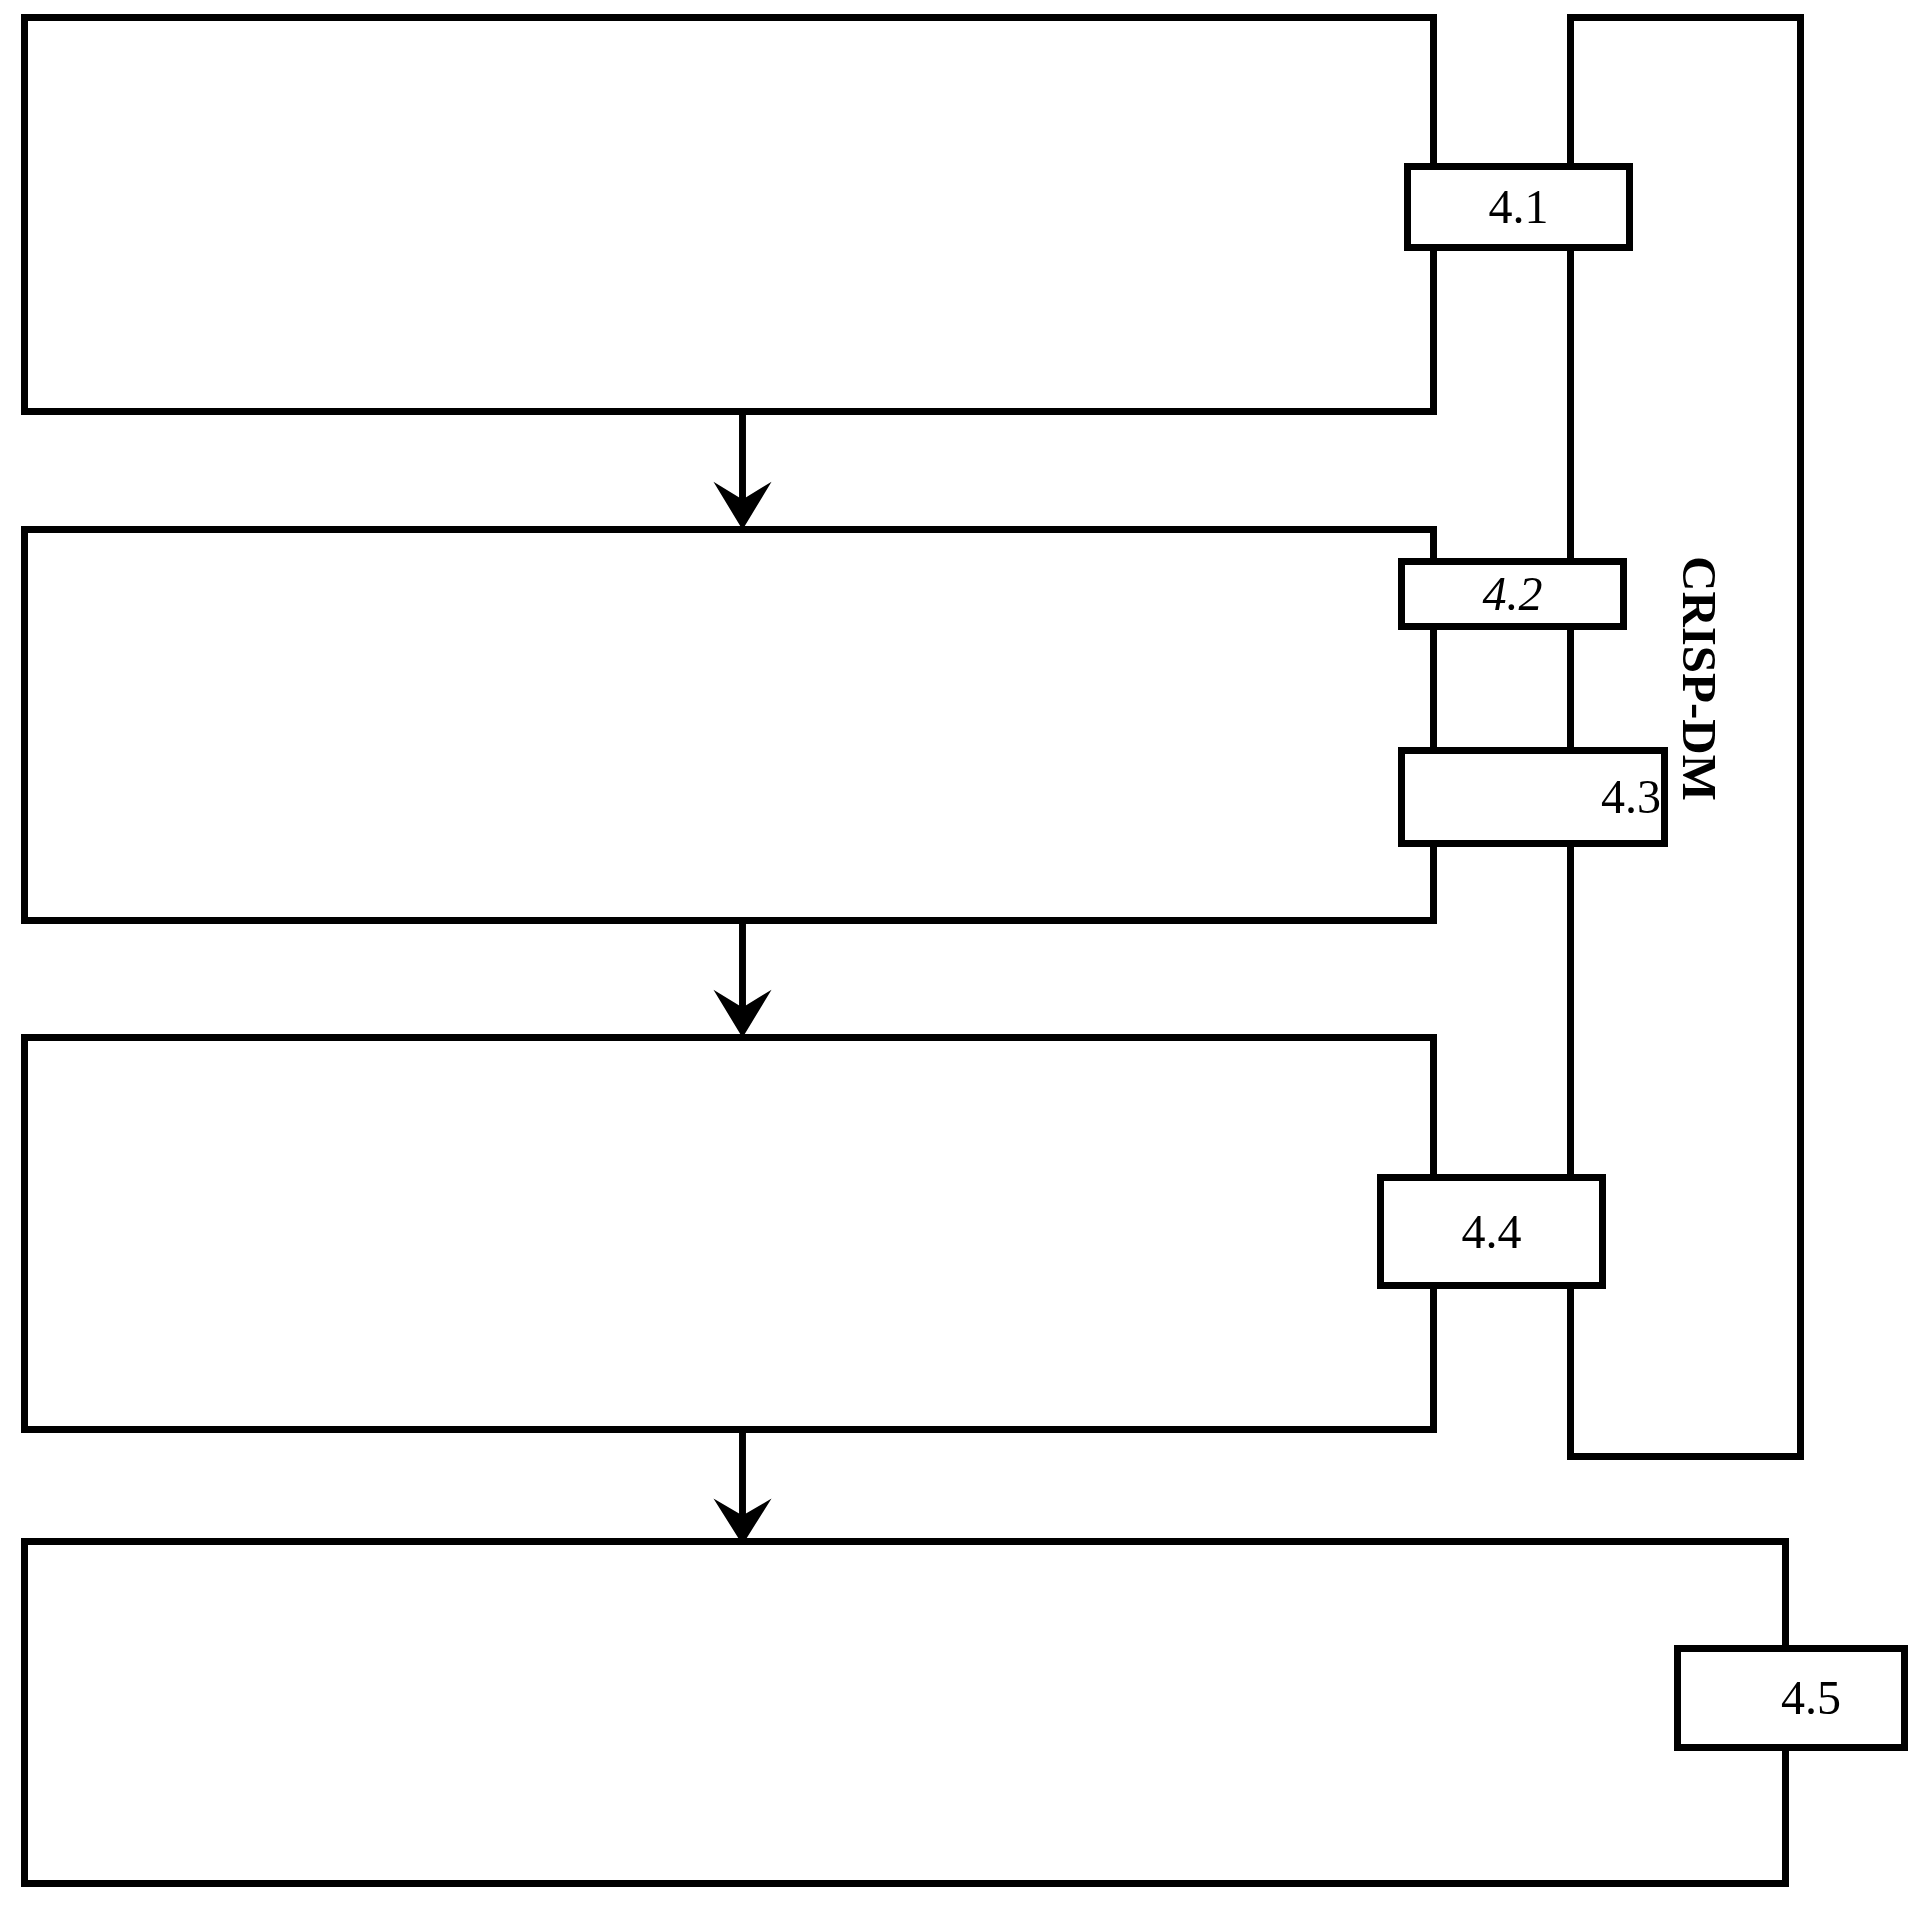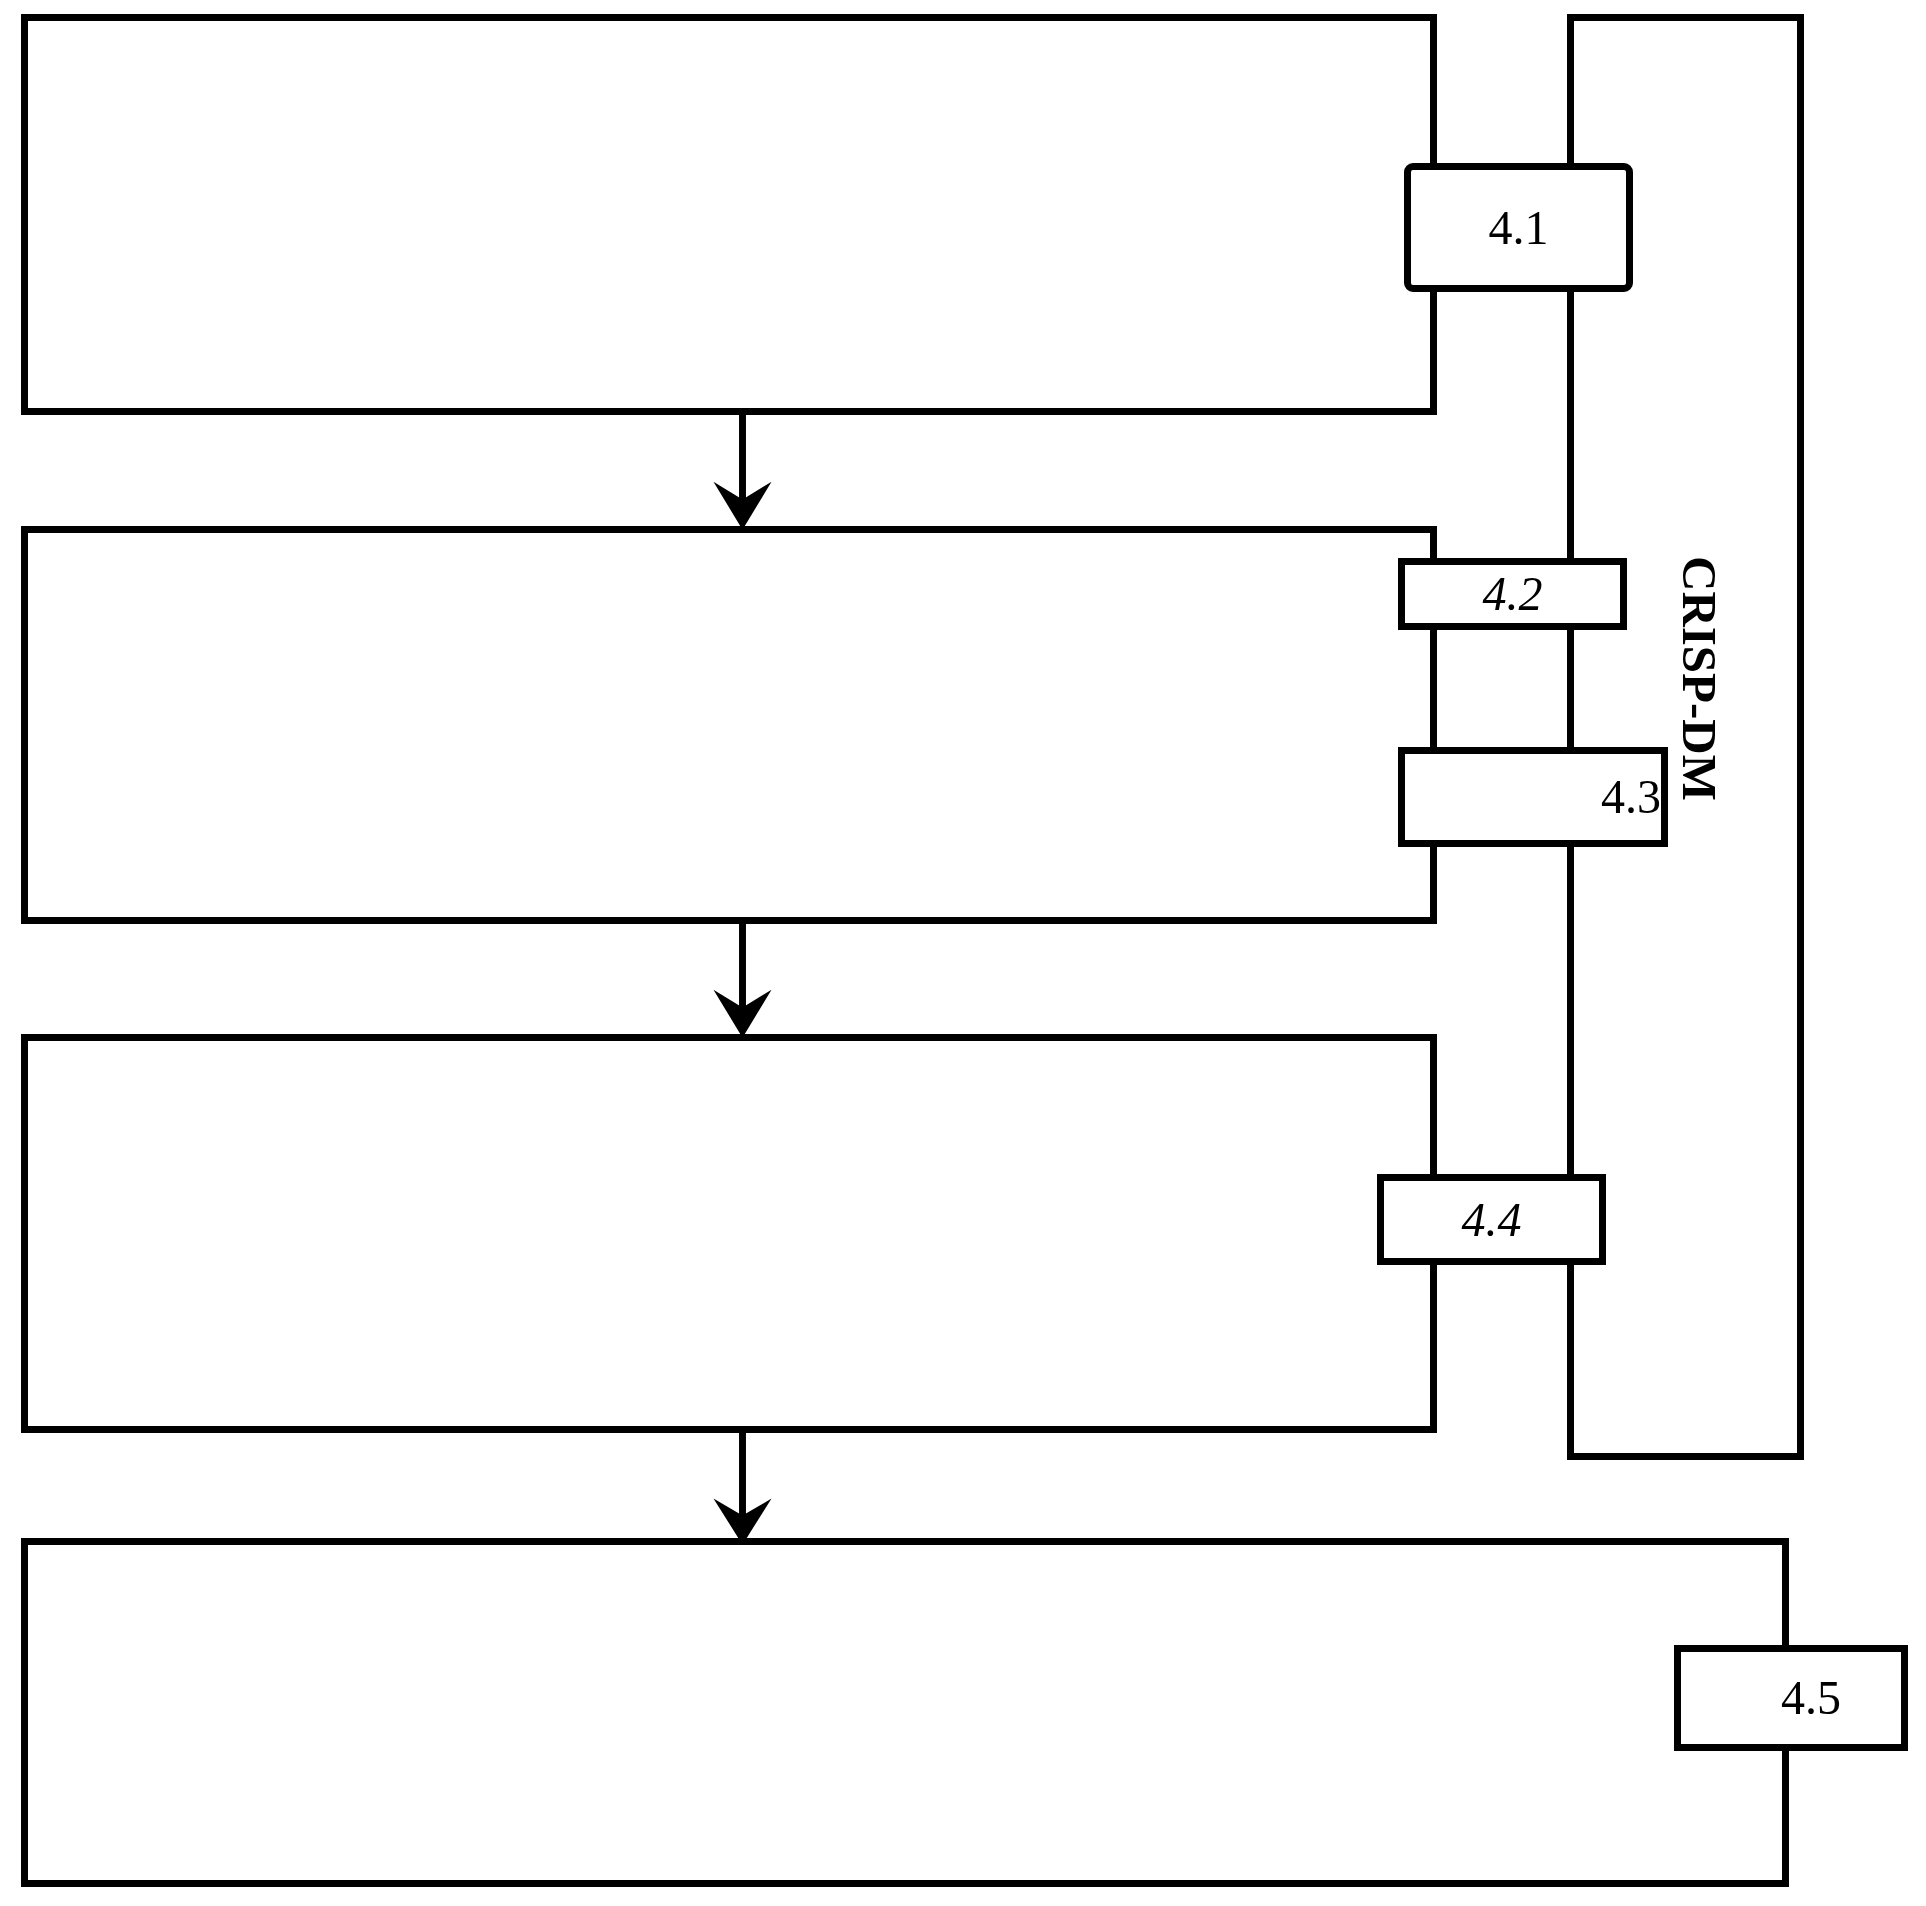--- a/index.html
+++ b/index.html
@@ -125,33 +125,33 @@
     <line x1="80" y1="0" x2="80" y2="146" stroke="#000000" stroke-width="11"></line>
     <path d="M 34 110 L 80 183 L 126 110 L 80 137 Z" fill="#000000"></path>
   </svg>
 
   <div class="stage-box" style="left:21px; top:1538px; width:1768px; height:349px;">
   </div>
   <div class="stage-title" style="left:81px; top:1608px;">4. Demonstration</div>
   <div class="stage-desc" style="left:81px; top:1699px;">Demonstrating the AI dashboard in an exemplary model</div>
   <div class="stage-desc" style="left:81px; top:1789px;">development scenario</div>
 
-  <div class="num-box" style="left:1404px; top:163px; width:229px; height:129px;border-radius:9px;">
+  <div class="num-box" style="left:1404px; top:163px; width:229px; height:88px;">
     <span>4.1</span>
   </div>
 
   <div class="num-box" style="left:1398px; top:558px; width:229px; height:72px;font-style:italic;">
     <span>4.2</span>
   </div>
 
   <div class="num-box" style="left:1398px; top:747px; width:270px; height:100px;justify-content:flex-end;">
     <span>4.3</span>
   </div>
 
-  <div class="num-box" style="left:1377px; top:1174px; width:229px; height:91px;font-style:italic;">
+  <div class="num-box" style="left:1377px; top:1174px; width:229px; height:115px;">
     <span>4.4</span>
   </div>
 
   <div class="num-box" style="left:1674px; top:1645px; width:234px; height:106px;padding-left:40px;">
     <span>4.5</span>
   </div>
 
 </div>
 
 

